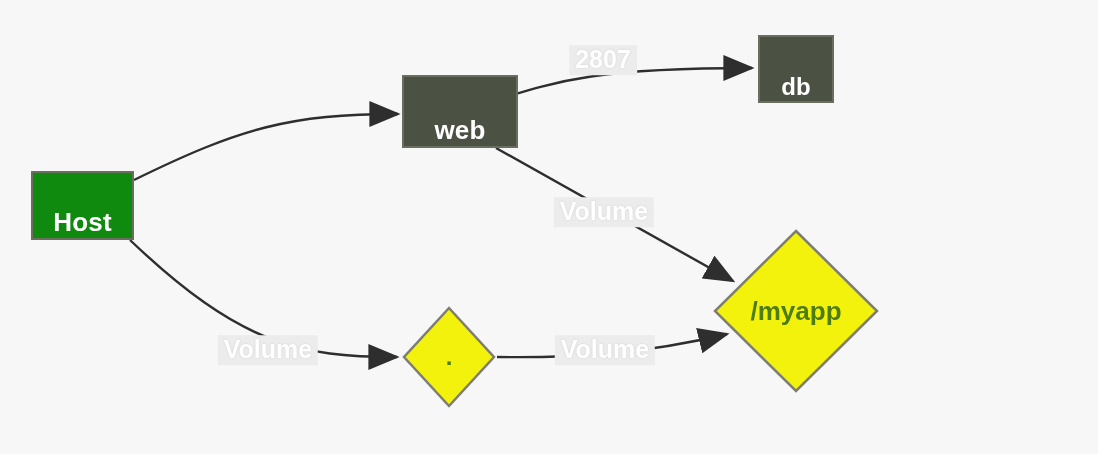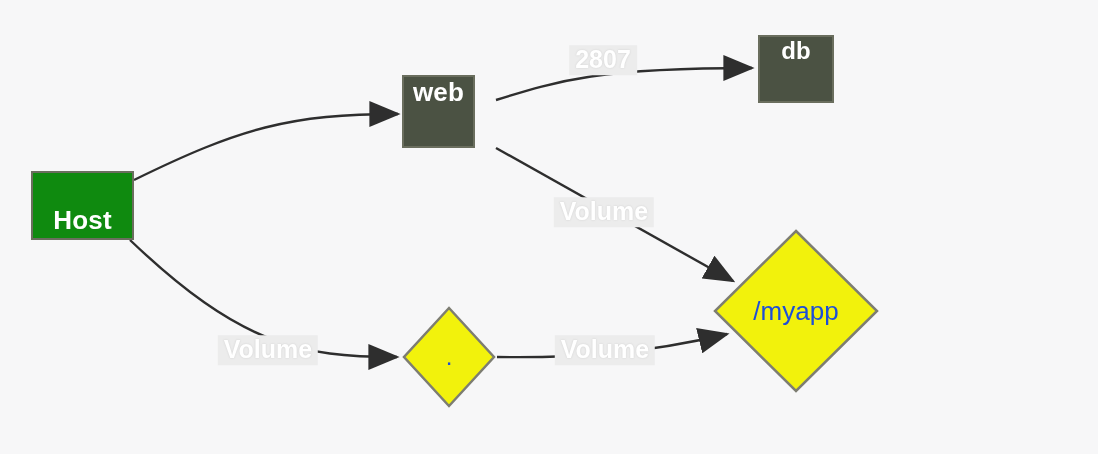--- a/index.html
+++ b/index.html
@@ -19,38 +19,38 @@
     left: 0; top: 0;
   }
   svg.edges-layer path {
     fill: none;
     stroke: #2e2e2e;
     stroke-width: 2.4;
   }
   .node.rect {
     position: absolute;
     display: flex;
-    align-items: flex-start;
+    align-items: flex-end;
     justify-content: center;
     box-sizing: border-box;
     border: 2px solid #6a6e5e;
   }
   .node-label {
     font-weight: bold;
     color: #ffffff;
     letter-spacing: 0.2px;
   }
   .node-host {
     left: 31px; top: 171px; width: 103px; height: 69px;
     background: #0f8a0f;
     border-color: #8c8c8c;
   }
   .node-host .node-label { font-size: 26px; margin-top: 32px; }
   .node-web {
-    left: 402px; top: 75px; width: 73px; height: 73px;
+    left: 402px; top: 75px; width: 116px; height: 73px;
     background: #4b5243;
   }
   .node-web .node-label { font-size: 26px; }
   .node-db {
     left: 758px; top: 35px; width: 76px; height: 68px;
     background: #4b5243;
   }
   .node-db .node-label { font-size: 24px; }
   .diamond-node {
     position: absolute;
@@ -58,22 +58,22 @@
   .diamond-node svg polygon {
     stroke: #7d7d72;
     stroke-width: 2.5;
   }
   .diamond-label {
     position: absolute;
     left: 0; top: 0; right: 0; bottom: 0;
     display: flex;
     align-items: center;
     justify-content: center;
-    font-weight: normal;
-    color: #1d4ed8;
+    font-weight: bold;
+    color: #4d7c0f;
   }
   .diamond-dot { left: 402px; top: 306px; width: 94px; height: 102px; }
   .diamond-dot .diamond-label { font-size: 24px; }
   .diamond-myapp { left: 713px; top: 229px; width: 166px; height: 164px; }
   .diamond-myapp .diamond-label { font-size: 26px; }
   .edge-label {
     position: absolute;
     transform: translate(-50%, -50%);
     background: #ececec;
     color: #ffffff;

